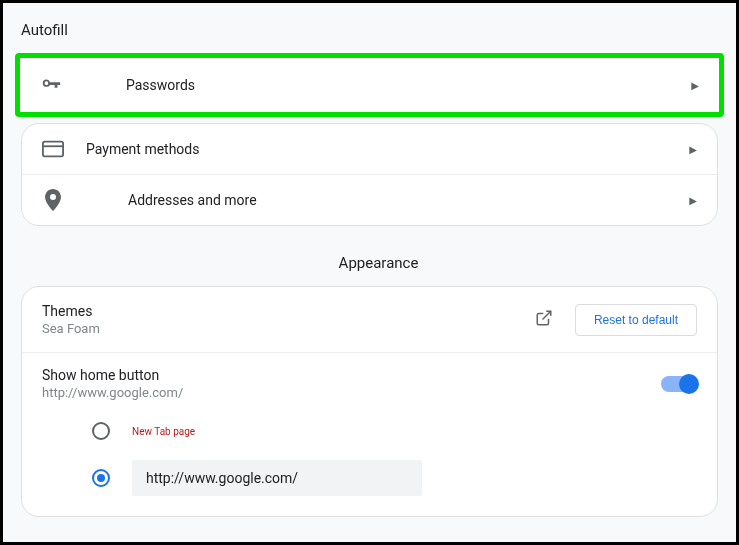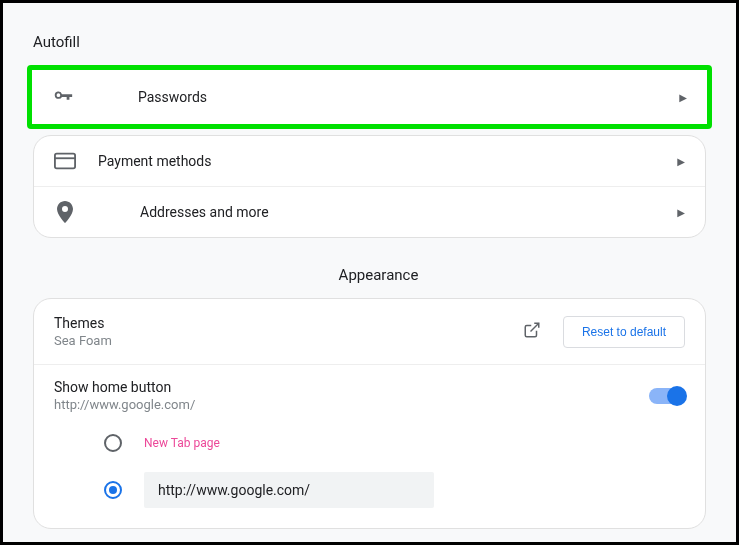--- a/index.html
+++ b/index.html
@@ -7,21 +7,21 @@
       font-family: -apple-system, BlinkMacSystemFont, "Segoe UI", Roboto, Arial, sans-serif;
       background: #fff;
       width: 739px;
       height: 545px;
       border: 3px solid #000;
       padding: 0;
     }
     .content {
       background: #f8f9fa;
       height: 100%;
-      padding: 12px;
+      padding: 0;
     }
     .section-title {
       font-size: 15px;
       color: #202124;
       padding: 18px 0 14px 18px;
       font-weight: 400;
     }
     .card {
       background: #fff;
       border: 1px solid #e0e0e0;
@@ -131,21 +131,21 @@
     }
     .radio.checked { border-color: #1a73e8; }
     .radio.checked::after {
       content: "";
       position: absolute;
       top: 3px; left: 3px;
       width: 8px; height: 8px;
       background: #1a73e8;
       border-radius: 50%;
     }
-    .radio-label { font-size: 12px; color: #ec4899; }
+    .radio-label { font-size: 10px; color: #b91c1c; }
     .url-input {
       background: #f1f3f4;
       border: none;
       padding: 10px 14px;
       font-size: 14px;
       color: #202124;
       width: 290px;
       border-radius: 2px;
       font-family: inherit;
     }

